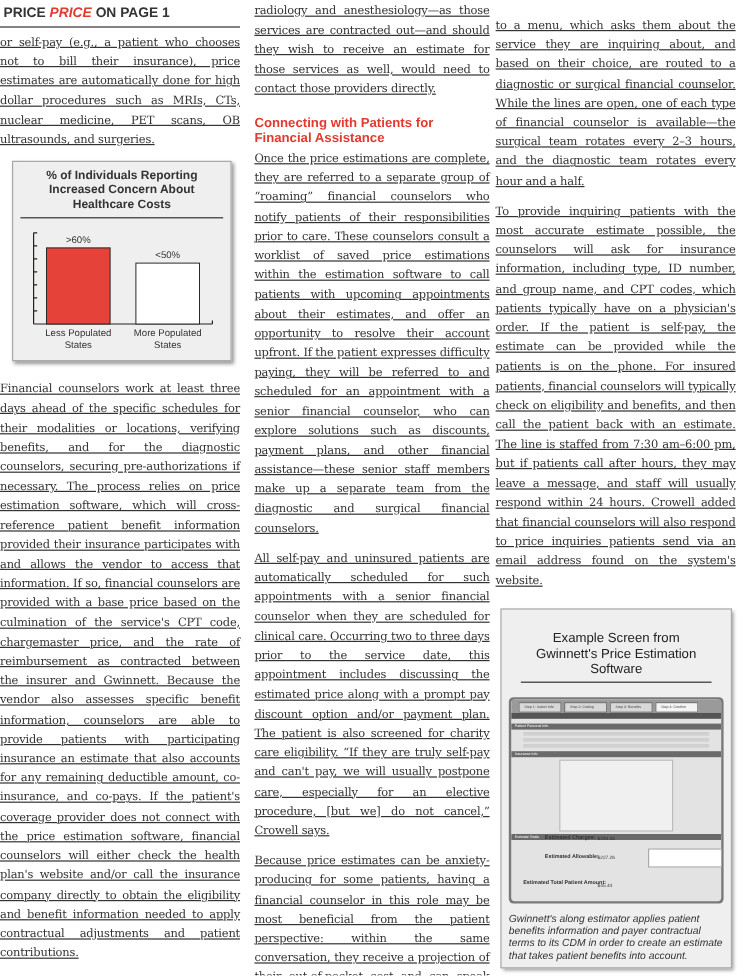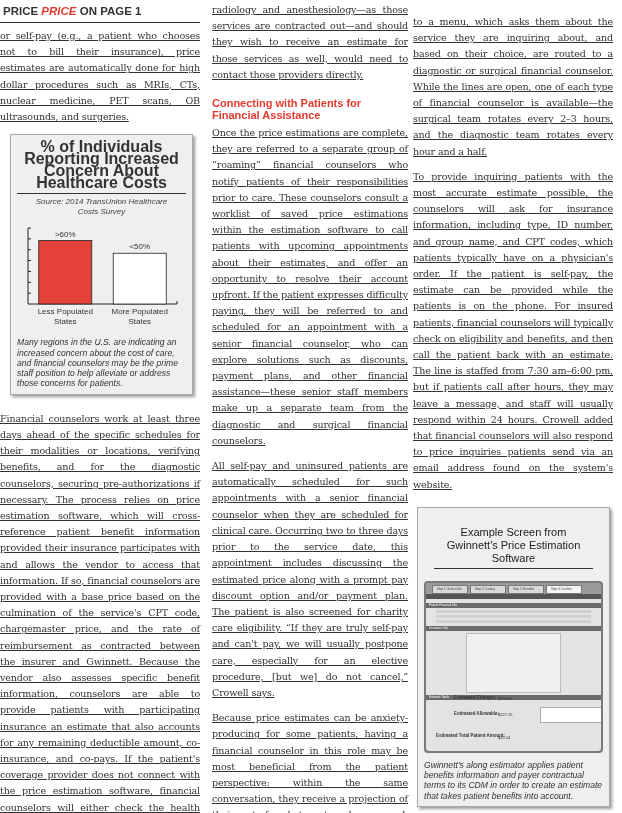--- a/index.html
+++ b/index.html
@@ -11,21 +11,21 @@
   #col3 { left:413px; width:200px; }
   p.body { margin:0 0 9px 0; font-size:9.55px; line-height:16.2px; text-align:justify;
            letter-spacing:-0.15px; hyphens:auto;text-decoration:underline; }
   .runner { font-family:"Liberation Sans", sans-serif; font-weight:bold; font-size:11.5px;
             color:#333; padding:5px 0 5px 3px; border-bottom:1.5px solid #333; margin-bottom:5px; }
   .runner .red { color:#e33a2f;font-style:italic; }
   h3.sub { font-family:"Liberation Sans", sans-serif; font-weight:bold; color:#e33a2f;
            font-size:11px; line-height:12px; margin:14px 0 4px 0; }
   .sidebar { background:#efefef; border:1px solid #aaa; box-shadow:2px 2px 3px #999;
              font-family:"Liberation Sans", sans-serif; color:#333; }
-  .sb-title { font-weight:bold; font-size:16px; text-align:center; line-height:12px;
+  .sb-title { font-weight:bold; font-size:10px; text-align:center; line-height:12px;
               padding:6px 4px 4px; border-bottom:1px solid #333; margin:0 6px; }
   .sb-source { font-style:italic; font-size:8px; text-align:center; color:#444; line-height:9.5px; margin-top:3px; }
   .sb-caption { font-style:italic; font-size:8.6px; line-height:10.3px; padding:3px 6px 5px 6px; color:#333; }
   #chart { display:block; }
   .shot-title { font-weight:normal; font-size:11px; text-align:center; line-height:13px;
                 padding:6px 4px 3px; border-bottom:1px solid #333; margin:12px 16px; color:#222; }
   .shot { margin:7px 6px 4px; background:#7a7a7a; border-radius:4px; padding:2px; height:168px; position:relative; }
   .shot-inner { background:#e3e3e3; height:100%; border-radius:3px; position:relative; overflow:hidden; }
   .tabs { display:flex; gap:2px; padding:2px 6px 0; background:#9a9a9a; }
   .tab { font-size:3px; color:#444; background:#d8d8d8; padding:1px 4px; border:1px solid #777; height:5px; width:26px; }
@@ -41,42 +41,40 @@
 <body>
 
 <div class="col" id="col1">
   <div class="runner">
     <span>PRICE </span><span class="red">PRICE</span><span> ON PAGE 1</span>
   </div>
   <p class="body">or self-pay (e.g., a patient who chooses not to bill their insurance), price estimates are automatically done for high dollar procedures such as MRIs, CTs, nuclear medicine, PET scans, OB ultrasounds, and surgeries.</p>
 
   <div class="sidebar" style="margin:6px 7px 16px 10px;">
     <div class="sb-title">% of Individuals Reporting Increased Concern About Healthcare Costs</div>
-    <div class="sb-source" style="padding:0 20px;">Source: 2014 TransUnion Healthcare Costs Survey</div>
     <svg id="chart" width="181" height="118">
         <line x1="17" y1="12" x2="17" y2="88" stroke="#222" stroke-width="1"></line>
         <line x1="17" y1="88" x2="166" y2="88" stroke="#222" stroke-width="1"></line>
         <line x1="166" y1="88" x2="166" y2="85" stroke="#222" stroke-width="1"></line>
         <line x1="17" y1="12" x2="20" y2="12" stroke="#222" stroke-width="1"></line>
         <line x1="17" y1="22.857142857142858" x2="20" y2="22.857142857142858" stroke="#222" stroke-width="1"></line>
         <line x1="17" y1="33.714285714285715" x2="20" y2="33.714285714285715" stroke="#222" stroke-width="1"></line>
         <line x1="17" y1="44.57142857142857" x2="20" y2="44.57142857142857" stroke="#222" stroke-width="1"></line>
         <line x1="17" y1="55.42857142857143" x2="20" y2="55.42857142857143" stroke="#222" stroke-width="1"></line>
         <line x1="17" y1="66.28571428571428" x2="20" y2="66.28571428571428" stroke="#222" stroke-width="1"></line>
         <line x1="17" y1="77.14285714285714" x2="20" y2="77.14285714285714" stroke="#222" stroke-width="1"></line>
         <rect x="27.75" y="24.571428571428577" width="53" height="63.42857142857142" fill="#e5433a" stroke="#222" stroke-width="0.8"></rect>
         <text x="54.25" y="20.571428571428577" text-anchor="middle" font-size="8" fill="#333" font-family="Liberation Sans, sans-serif">&gt;60%</text>
         <text x="54.25" y="98" text-anchor="middle" font-size="8" fill="#333" font-family="Liberation Sans, sans-serif">Less Populated</text>
         <text x="54.25" y="108" text-anchor="middle" font-size="8" fill="#333" font-family="Liberation Sans, sans-serif">States</text>
         <rect x="102.25" y="37.25714285714286" width="53" height="50.74285714285714" fill="#ffffff" stroke="#222" stroke-width="0.8"></rect>
         <text x="128.75" y="33.25714285714286" text-anchor="middle" font-size="8" fill="#333" font-family="Liberation Sans, sans-serif">&lt;50%</text>
         <text x="128.75" y="98" text-anchor="middle" font-size="8" fill="#333" font-family="Liberation Sans, sans-serif">More Populated</text>
         <text x="128.75" y="108" text-anchor="middle" font-size="8" fill="#333" font-family="Liberation Sans, sans-serif">States</text>
       </svg>
-    <div class="sb-caption">Many regions in the U.S. are indicating an increased concern about the cost of care, and financial counselors may be the prime staff position to help alleviate or address those concerns for patients.</div>
   </div>
 
   <p class="body">Financial counselors work at least three days ahead of the specific schedules for their modalities or locations, verifying benefits, and for the diagnostic counselors, securing pre-authorizations if necessary. The process relies on price estimation software, which will cross-reference patient benefit information provided their insurance participates with and allows the vendor to access that information. If so, financial counselors are provided with a base price based on the culmination of the service's CPT code, chargemaster price, and the rate of reimbursement as contracted between the insurer and Gwinnett. Because the vendor also assesses specific benefit information, counselors are able to provide patients with participating insurance an estimate that also accounts for any remaining deductible amount, co-insurance, and co-pays. If the patient's coverage provider does not connect with the price estimation software, financial counselors will either check the health plan's website and/or call the insurance company directly to obtain the eligibility and benefit information needed to apply contractual adjustments and patient contributions.</p>
 
 </div>
 
 <div class="col" id="col2">
   <p class="body" style="margin-top:2px;">radiology and anesthesiology—as those services are contracted out—and should they wish to receive an estimate for those services as well, would need to contact those providers directly.</p>
   <h3 class="sub">Connecting with Patients for Financial Assistance</h3>
   <p class="body">Once the price estimations are complete, they are referred to a separate group of “roaming” financial counselors who notify patients of their responsibilities prior to care. These counselors consult a worklist of saved price estimations within the estimation software to call patients with upcoming appointments about their estimates, and offer an opportunity to resolve their account upfront. If the patient expresses difficulty paying, they will be referred to and scheduled for an appointment with a senior financial counselor, who can explore solutions such as discounts, payment plans, and other financial assistance—these senior staff members make up a separate team from the diagnostic and surgical financial counselors.</p>

